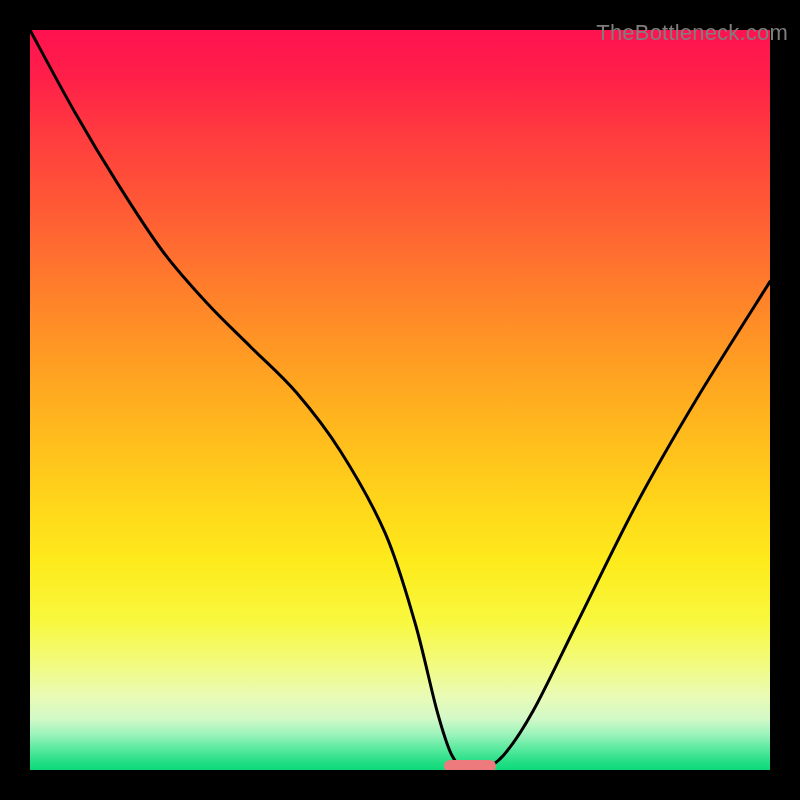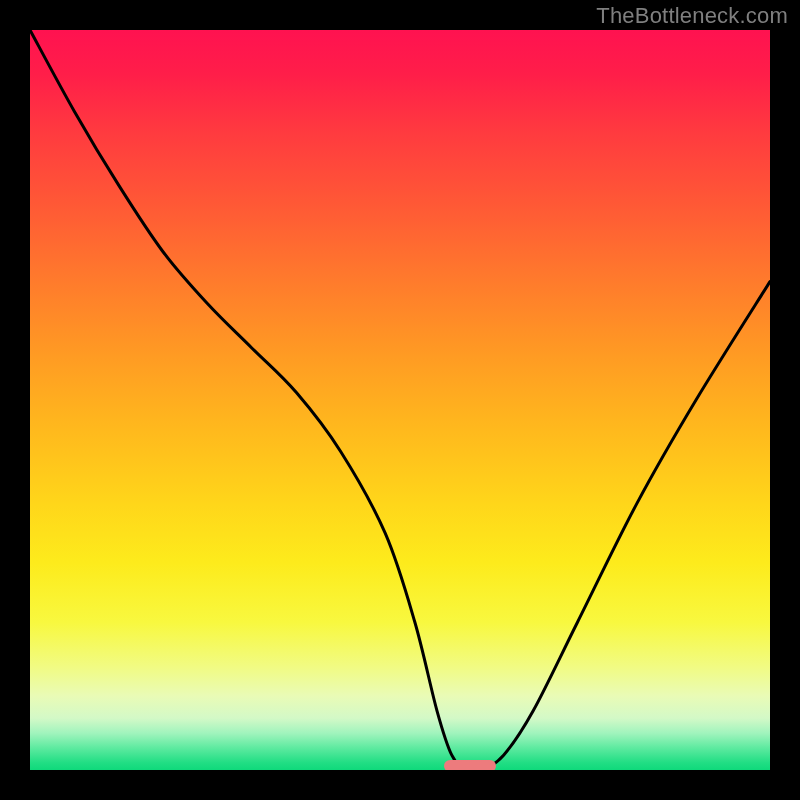--- a/index.html
+++ b/index.html
@@ -11,21 +11,21 @@
     background: #000;
   }
   .frame {
     position: relative;
     width: 800px;
     height: 800px;
     background: #000;
   }
   .attribution {
     position: absolute;
-    top: 3px;
+    top: 20px;
     right: 12px;
     font-family: Arial, Helvetica, sans-serif;
     font-size: 22px;
     color: #7f7f7f;
     letter-spacing: 0.2px;
     z-index: 3;
   }
   .plot {
     position: absolute;
     left: 30px;

